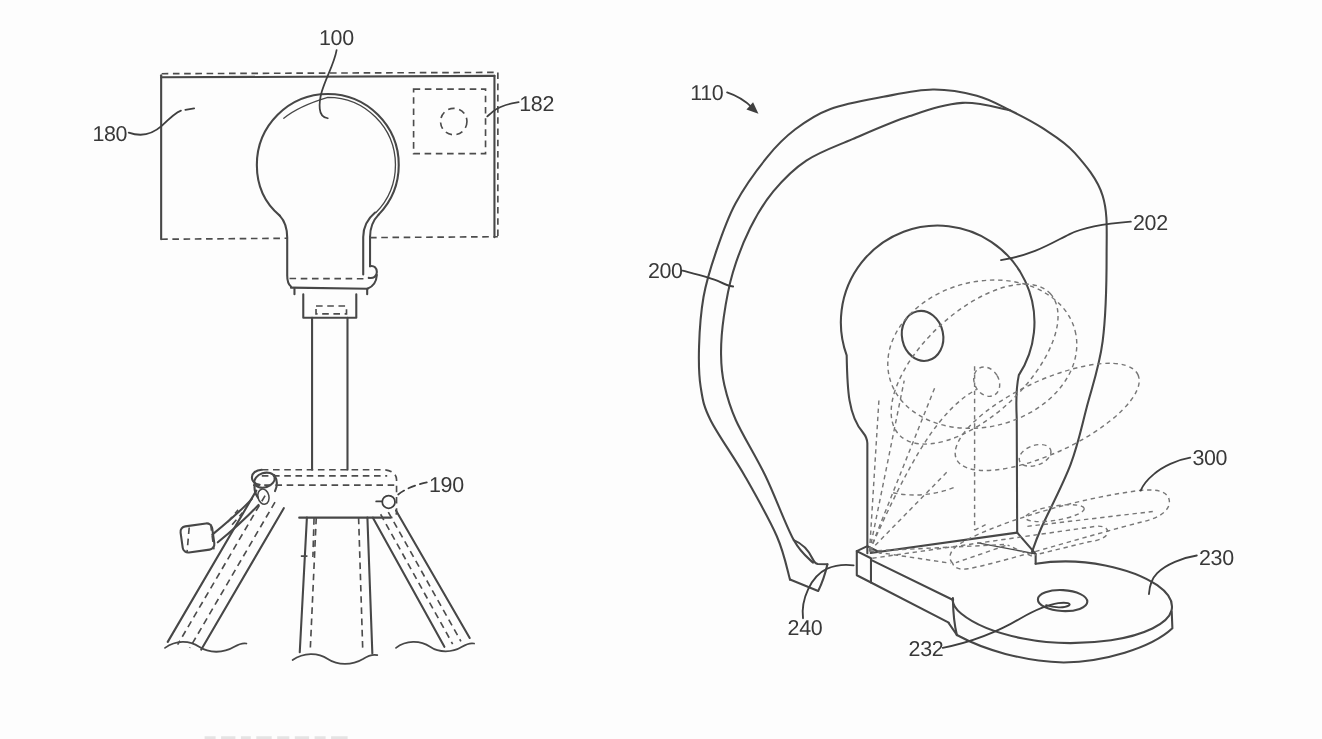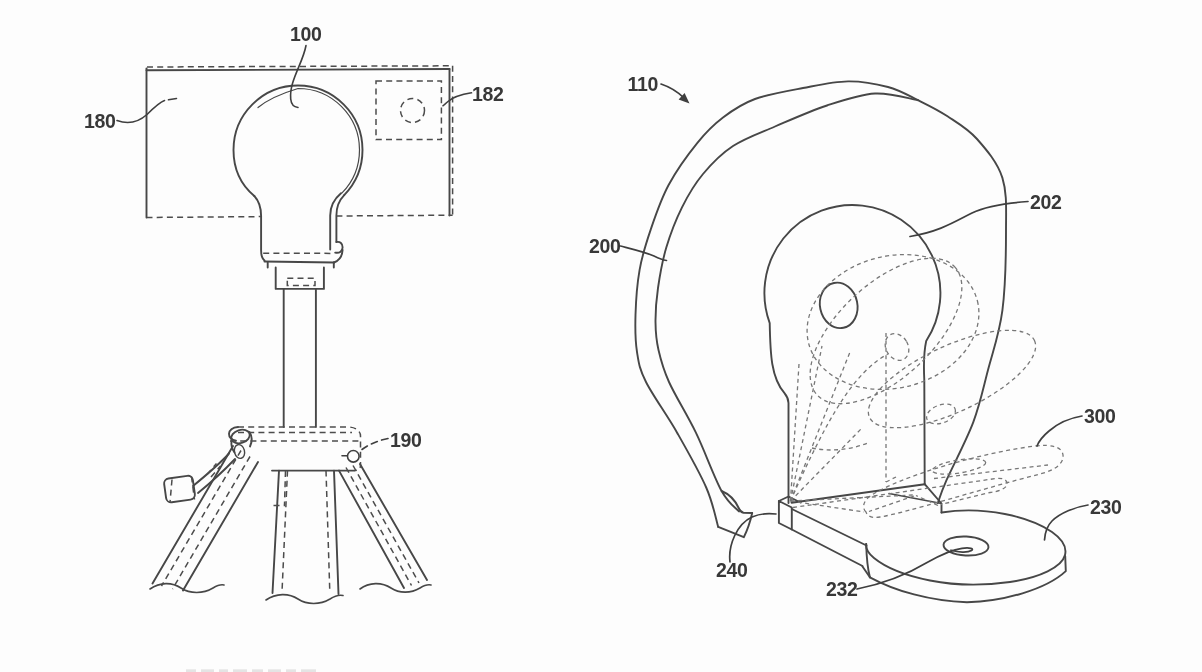--- a/index.html
+++ b/index.html
@@ -1,16 +1,16 @@
 <!DOCTYPE html>
 <html><head>
 <meta charset="utf-8">
 <style>
   html,body{margin:0;padding:0;background:#ffffff;}
-  .wrap{width:1202px;height:672px;position:relative;background:#fcfcfc;font-weight:bold;}
+  .wrap{width:1202px;height:672px;position:relative;background:#fcfcfc;}
   svg{filter:blur(0.33px);}
   text{font-family:"Liberation Sans",sans-serif;font-size:19.5px;fill:#383838;letter-spacing:-0.3px;}
 </style>
 </head>
 <body>
 <div class="wrap">
 <svg width="1202" height="672" viewBox="0 0 1202 672">
 <rect x="0" y="0" width="1202" height="672" fill="#fdfdfd"></rect>
 
 <g fill="none" stroke="#474747" stroke-width="1.9" stroke-linecap="round" stroke-linejoin="round">

